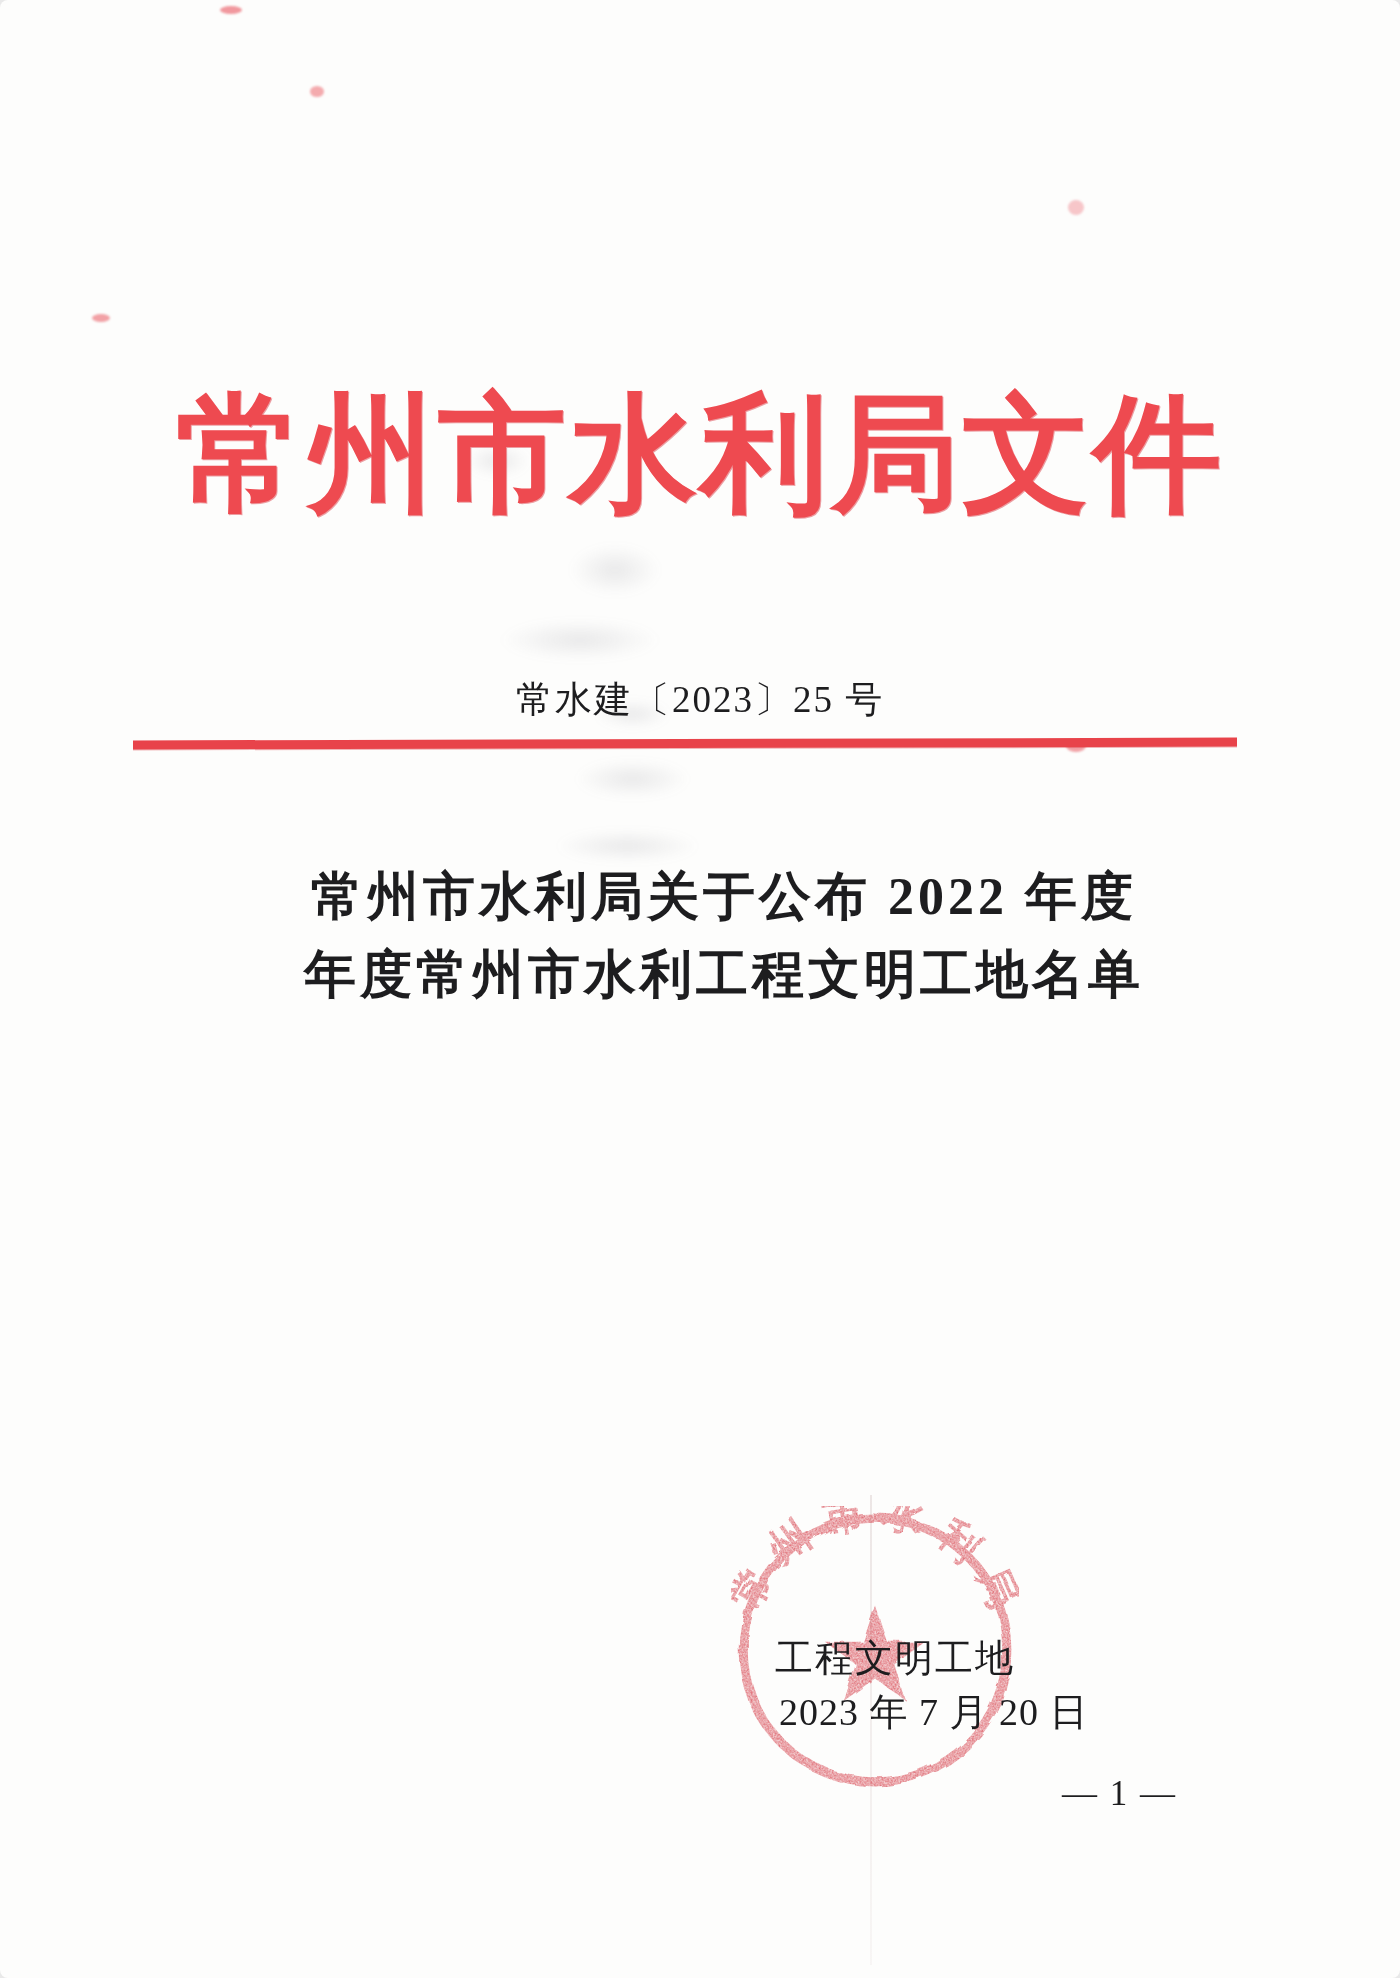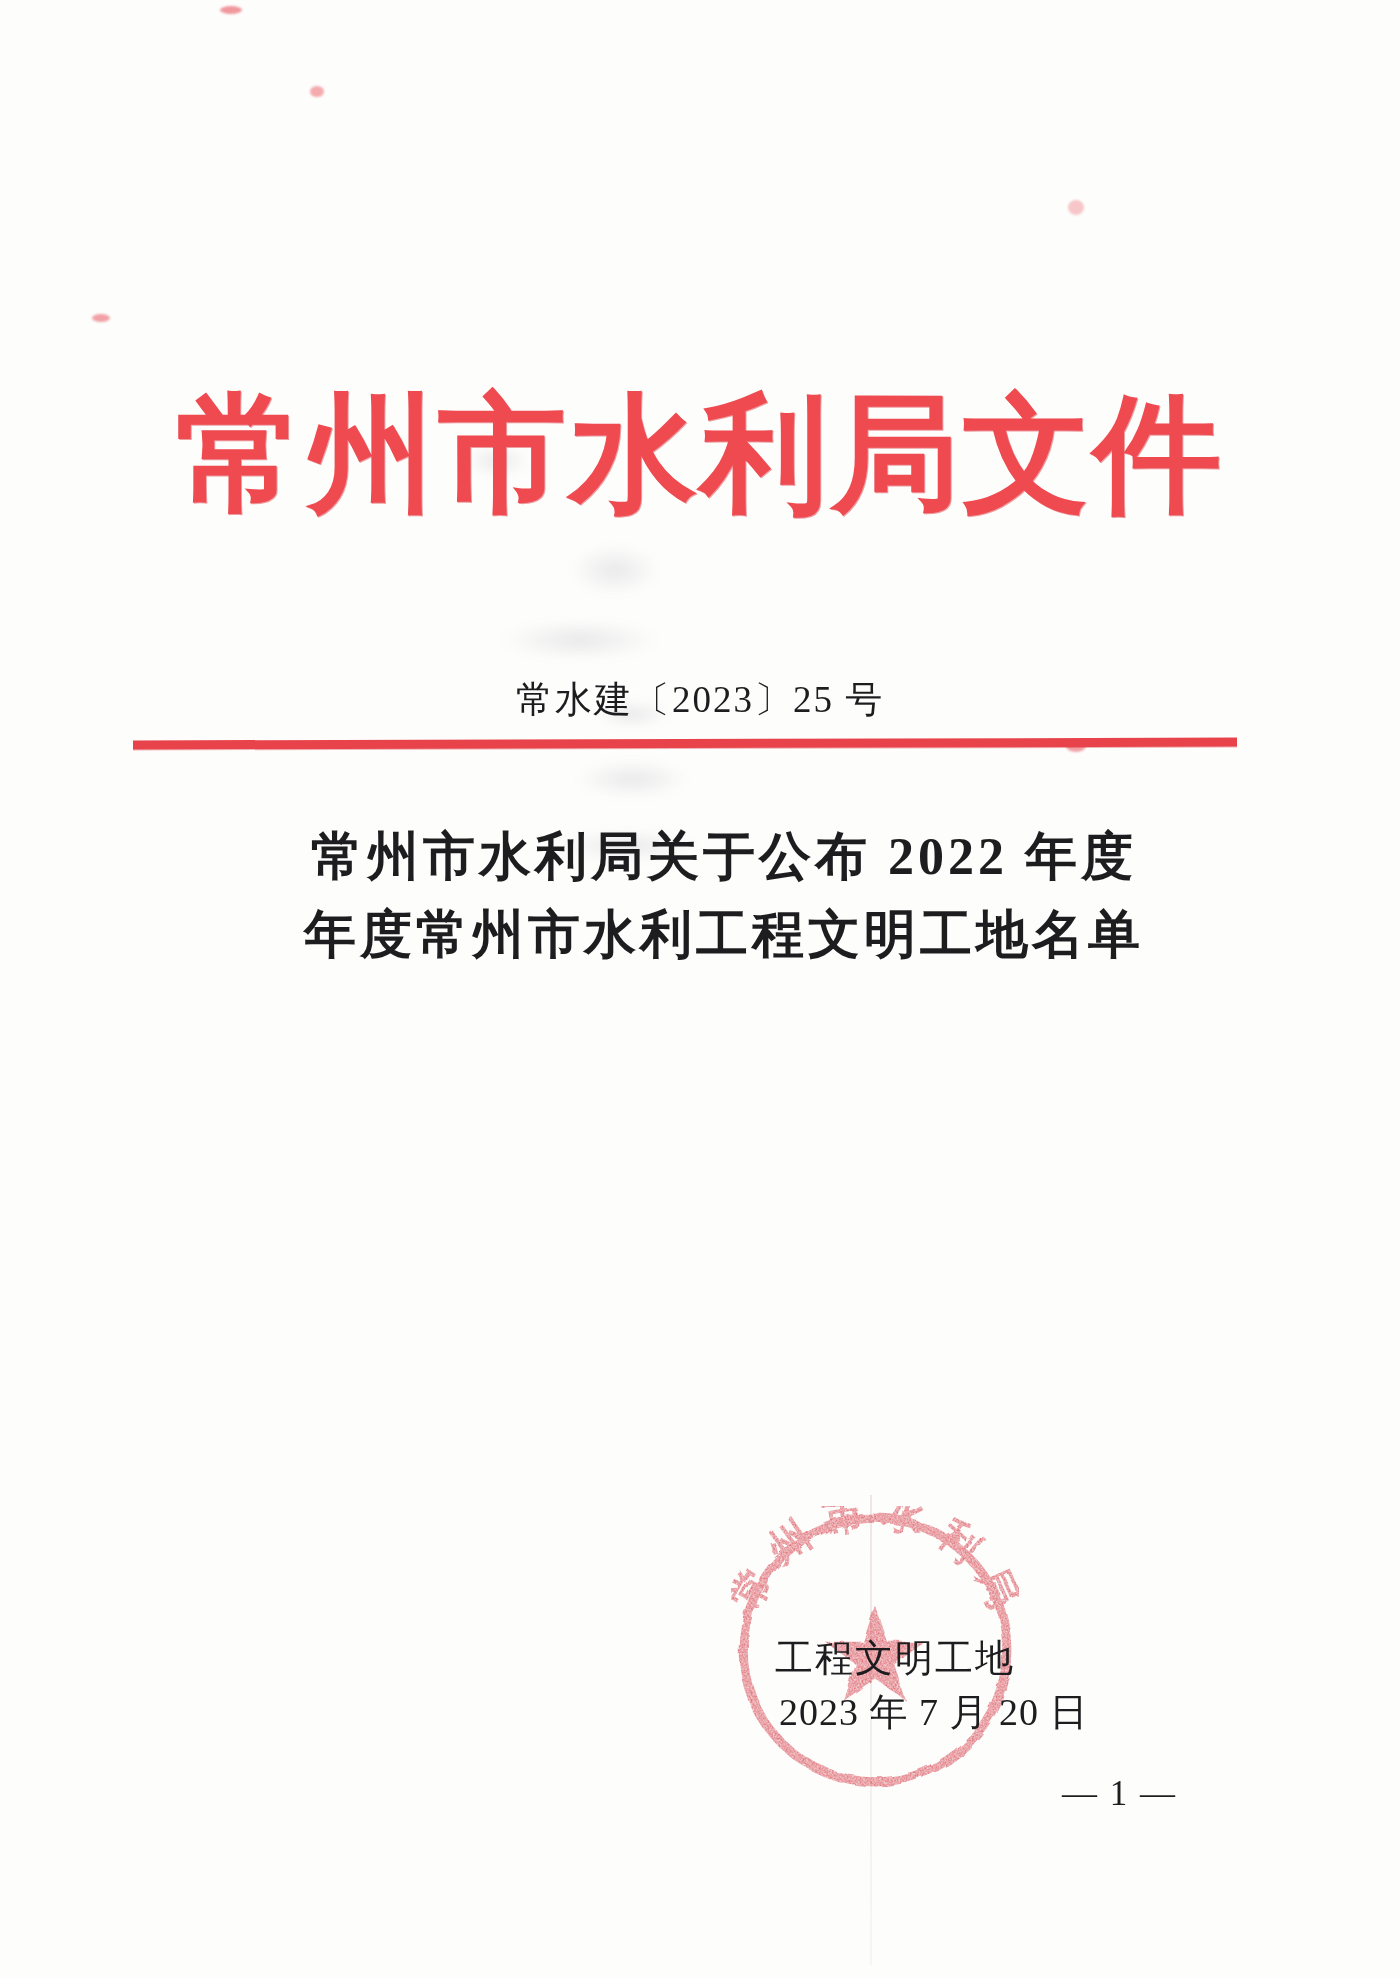--- a/index.html
+++ b/index.html
@@ -11,20 +11,21 @@
   }
   html,body{margin:0;padding:0;background:#e9e9e9;}
   .page{
     position:relative;
     width:1400px;height:1978px;
     margin:0 auto;
     background:var(--paper);
     overflow:hidden;
     font-family:"Liberation Serif","DejaVu Serif",serif;
     color:var(--text-black);
+    border-radius:8px;
   }
   
   .letterhead{
     position:absolute;top:382px;left:0;right:0;
     text-align:center;
     font-size:128px;line-height:1.15;
     font-weight:700;
     letter-spacing:3px;
     color:var(--letterhead-red);
     text-shadow:1px 1px 0 rgba(216,43,53,.45);
@@ -37,21 +38,21 @@
     letter-spacing:2px;
   }
   .rule{
     position:absolute;top:739px;left:133px;
     width:1104px;height:9px;
     background:var(--rule-red);
     box-shadow:0 1px 0 rgba(216,43,53,.35);
     transform:rotate(-0.15deg);
   }
   .title{
-    position:absolute;top:818px;left:0;right:0;
+    position:absolute;top:858px;left:0;right:0;
     text-align:center;
     font-size:52px;line-height:78px;
     font-weight:700;
     letter-spacing:4px;
     margin-left:48px;
   }
   .bodyblock{
     position:absolute;top:1068px;left:140px;
     width:1105px;
     font-size:38px;line-height:67px;

